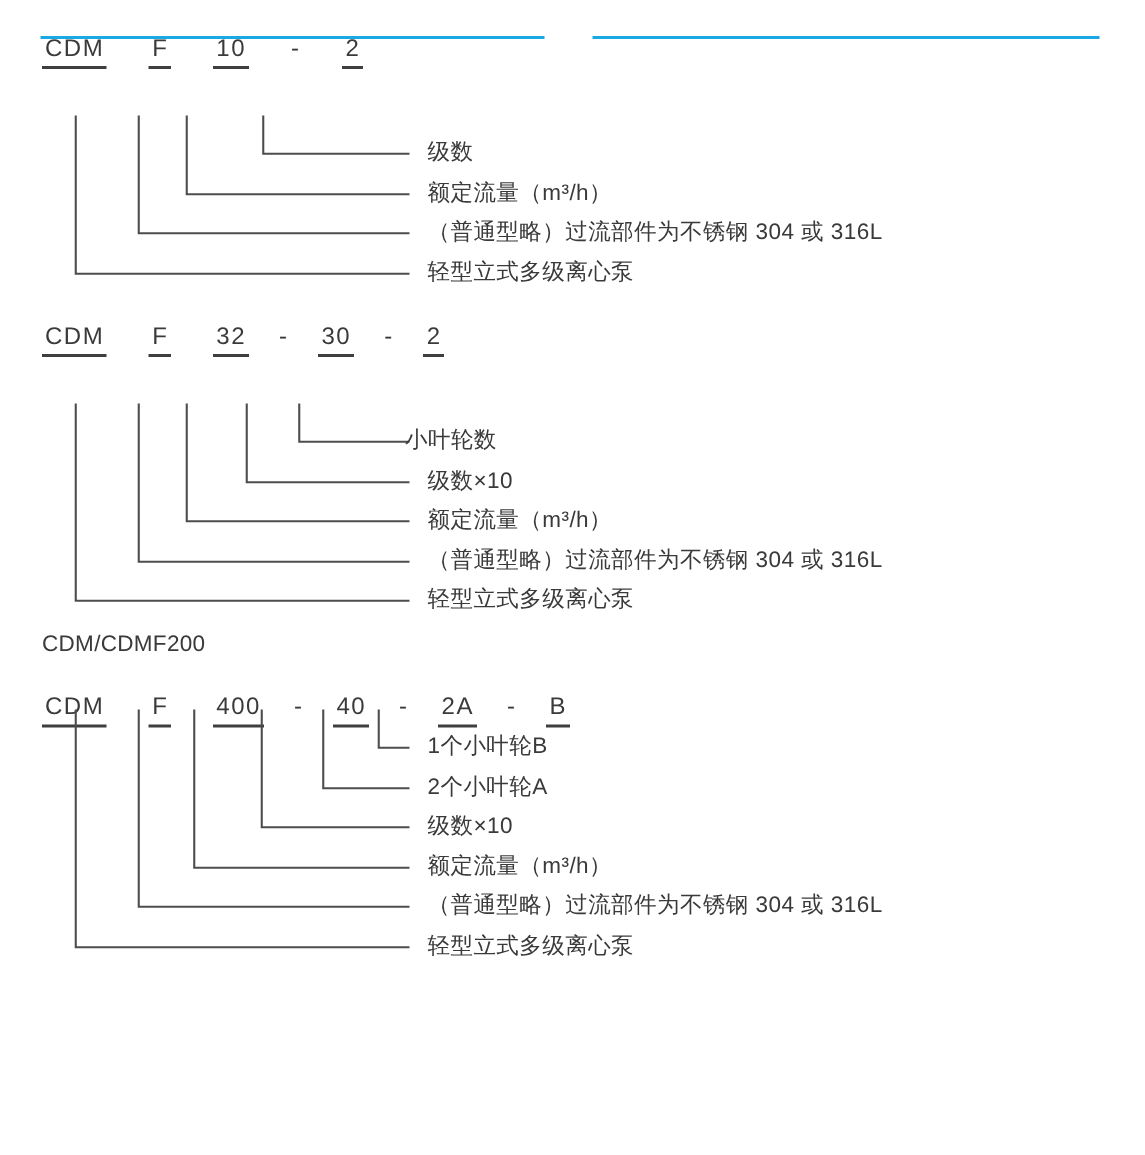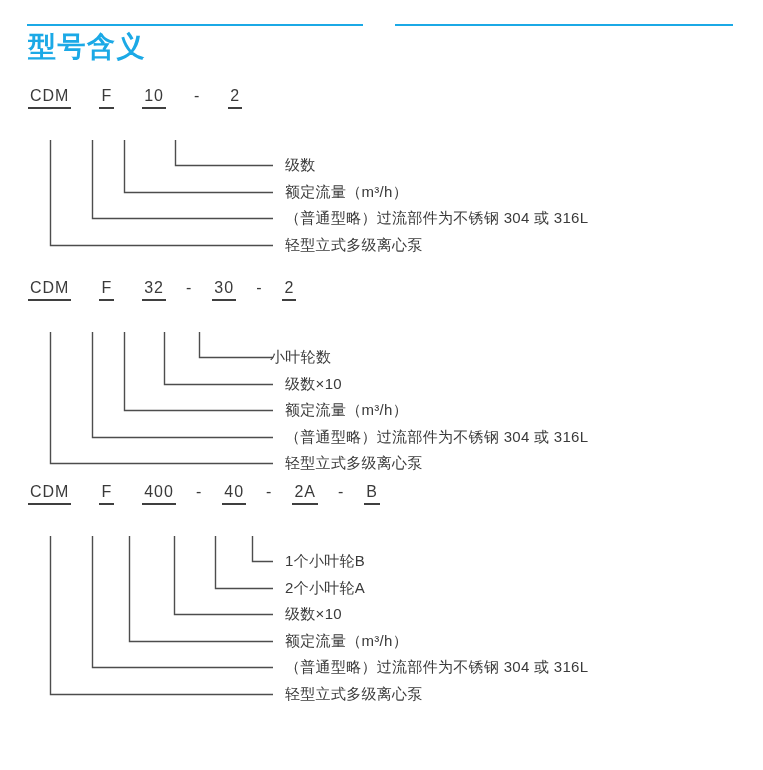--- a/index.html
+++ b/index.html
@@ -61,21 +61,20 @@
     white-space:nowrap;letter-spacing:0.3px;
     color:var(--text);
   }
 </style>
 </head>
 <body>
 
 <div class="page">
   <div class="rule rule-left"></div>
   <div class="rule rule-right"></div>
-  <h1 class="title">型号含义</h1>
   <div class="diagram-list">
       <section class="diagram">
         <svg class="connector-svg" width="735" height="169">
           <polyline points="147.5,52 147.5,77.5 245,77.5"></polyline>
           <polyline points="96.5,52 96.5,104.5 245,104.5"></polyline>
           <polyline points="64.5,52 64.5,130.5 245,130.5"></polyline>
           <polyline points="22.5,52 22.5,157.5 245,157.5"></polyline>
         </svg>
         <div class="code-row">
           <span class="part u">CDM</span>
@@ -116,20 +115,21 @@
       </section>
       <section class="diagram">
         <svg class="connector-svg" width="735" height="222">
           <polyline points="224.5,52 224.5,77.5 245,77.5"></polyline>
           <polyline points="187.5,52 187.5,104.5 245,104.5"></polyline>
           <polyline points="146.5,52 146.5,130.5 245,130.5"></polyline>
           <polyline points="101.5,52 101.5,157.5 245,157.5"></polyline>
           <polyline points="64.5,52 64.5,183.5 245,183.5"></polyline>
           <polyline points="22.5,52 22.5,210.5 245,210.5"></polyline>
         </svg>
+        <div class="series-title">CDM/CDMF200</div>
         <div class="code-row">
           <span class="part u">CDM</span>
           <span class="part u">F</span>
           <span class="part u">400</span>
           <span class="part dash">-</span>
           <span class="part u">40</span>
           <span class="part dash">-</span>
           <span class="part u">2A</span>
           <span class="part dash">-</span>
           <span class="part u">B</span>

